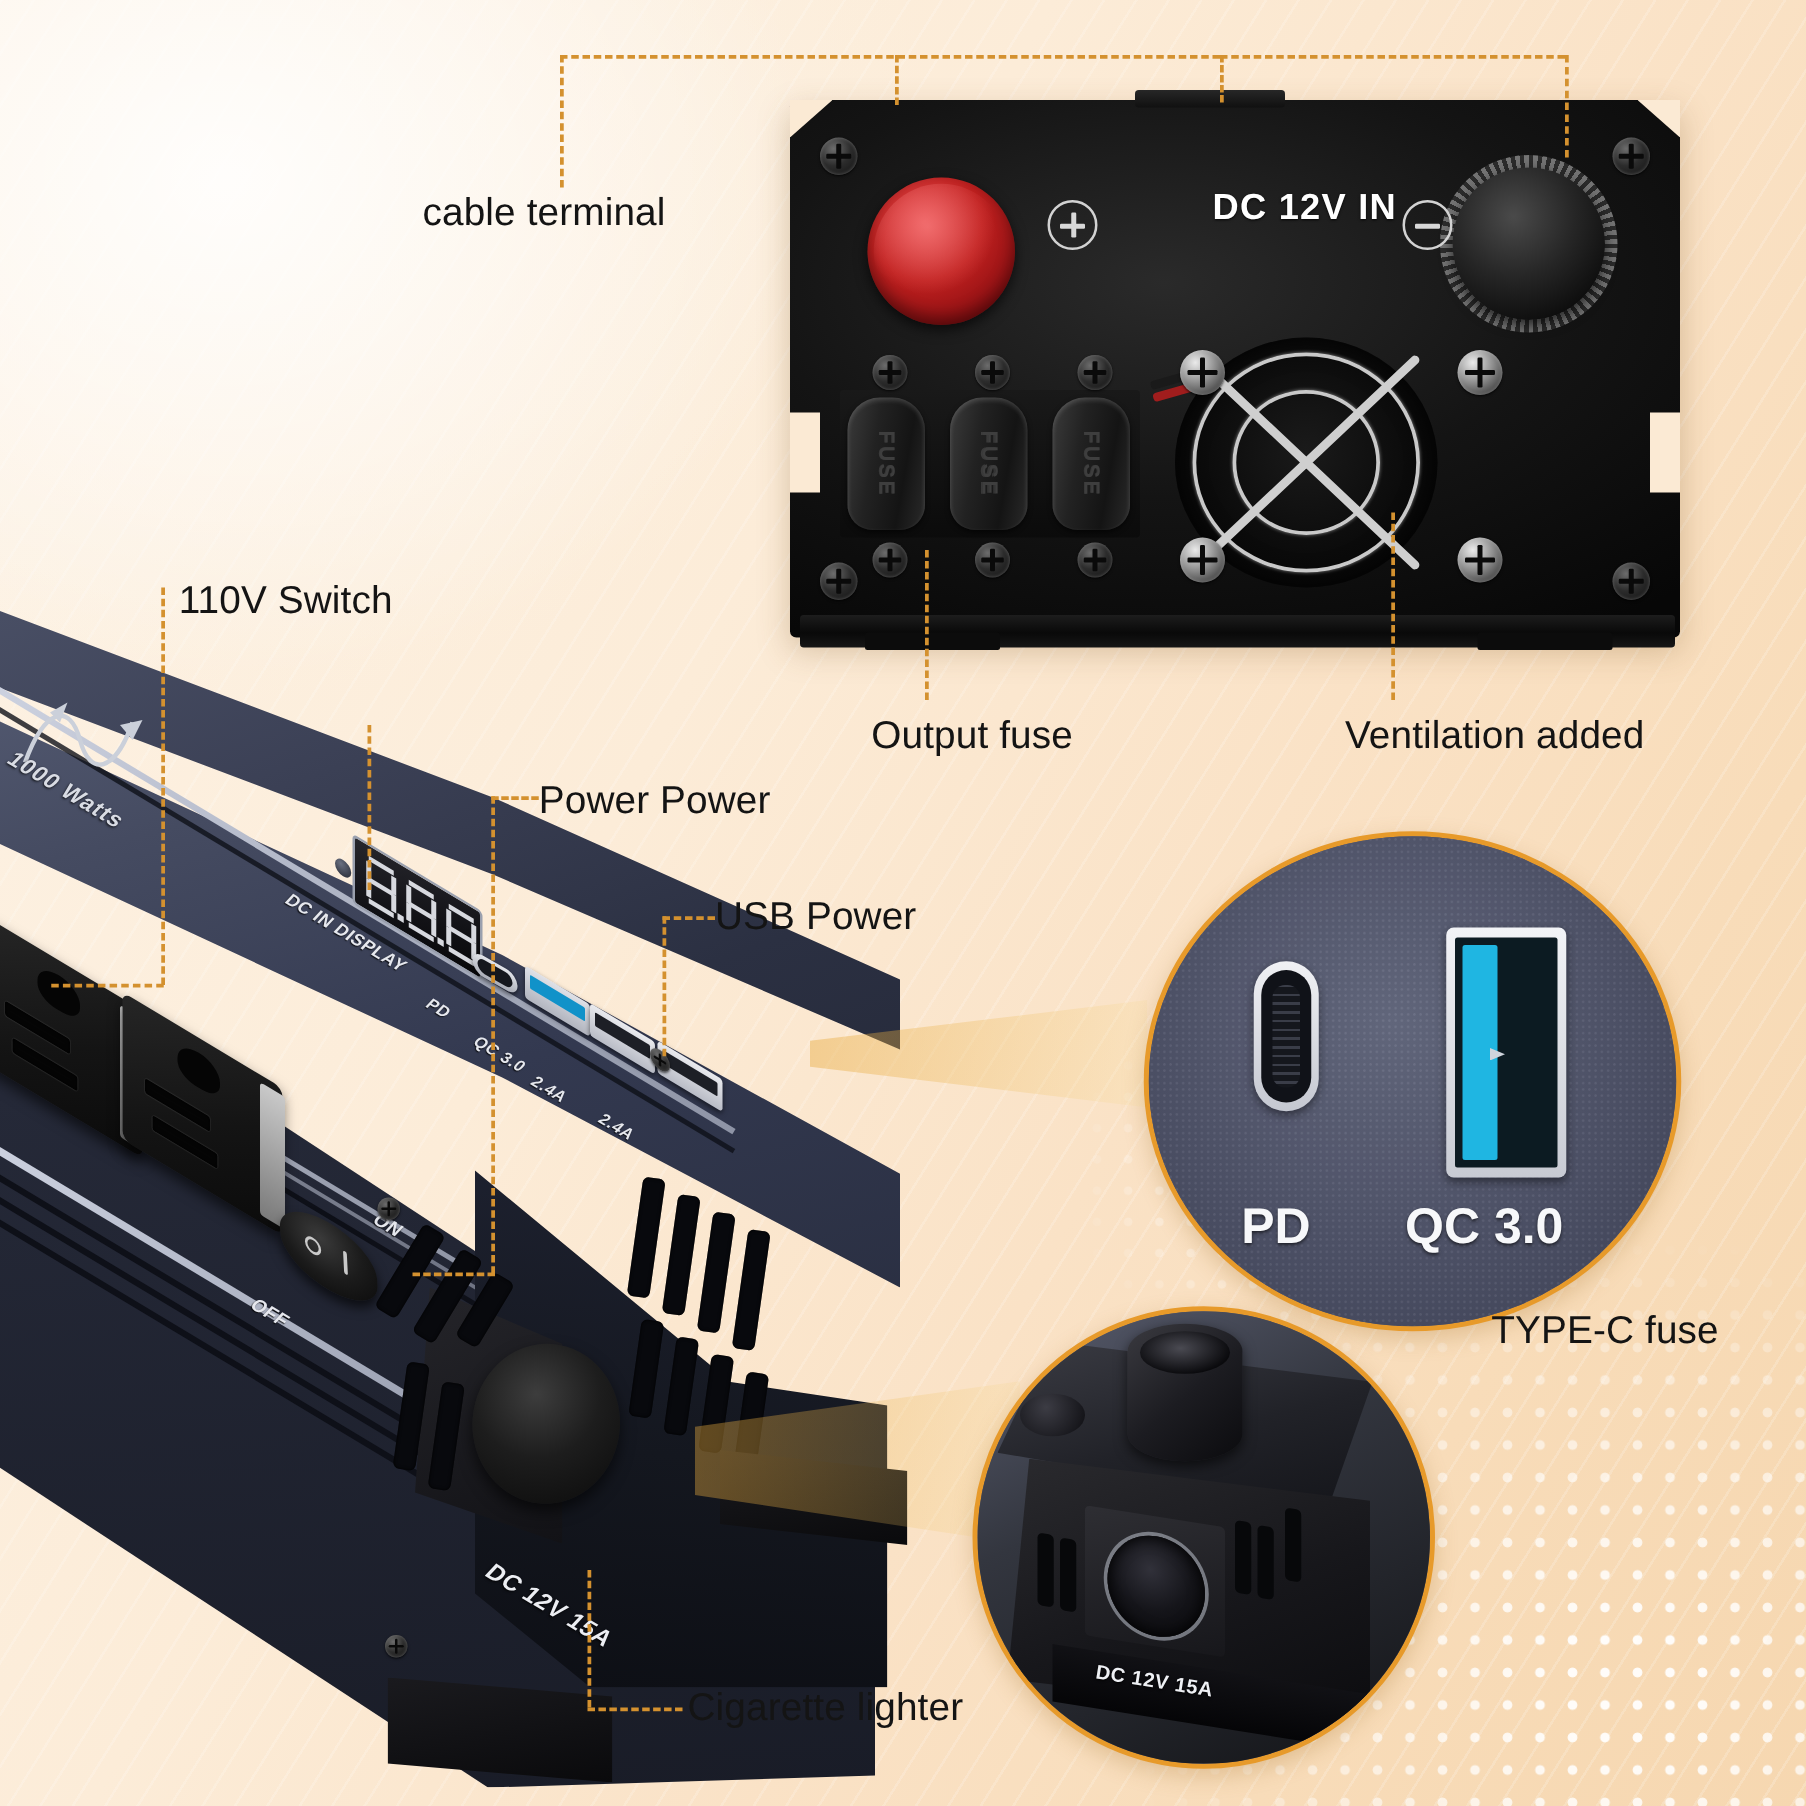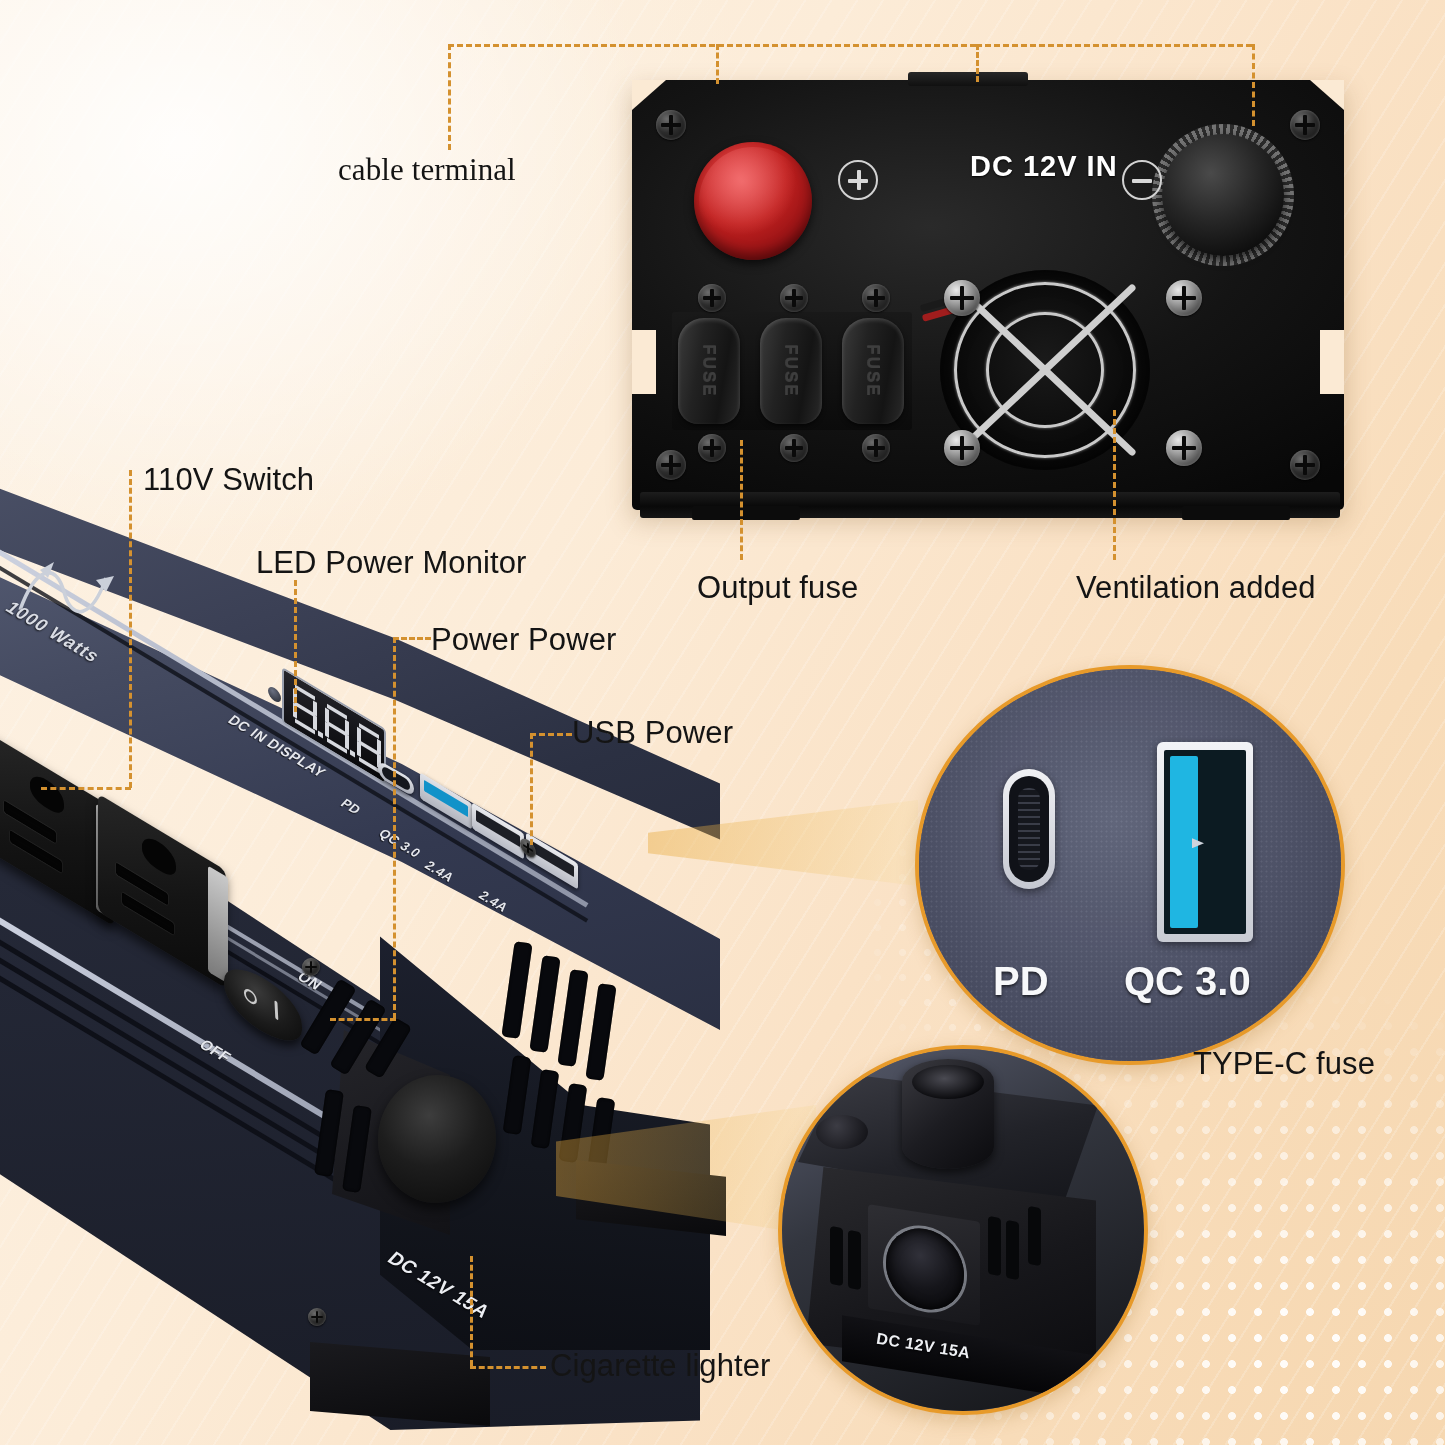--- a/index.html
+++ b/index.html
@@ -619,23 +619,22 @@
   <div class="dash-v" style="left:393px; top:637px; height:382px;"></div>
   <div class="dash-h" style="left:393px; top:637px; width:38px;"></div>
   <div class="dash-h" style="left:330px; top:1018px; width:66px;"></div>
 
   <div class="dash-v" style="left:530px; top:733px; height:112px;"></div>
   <div class="dash-h" style="left:530px; top:733px; width:42px;"></div>
 
   <div class="dash-v" style="left:470px; top:1256px; height:110px;"></div>
   <div class="dash-h" style="left:470px; top:1366px; width:76px;"></div>
 
-  <div class="lbl big2" style="left:338px;  top:152px;font-family:Liberation Serif, serif;">cable terminal</div>
+  <div class="lbl big2" style="left:338px;  top:152px;">cable terminal</div>
   <div class="lbl big2" style="left:1076px; top:570px;">Ventilation added</div>
   <div class="lbl big2" style="left:697px;  top:570px;">Output fuse</div>
   <div class="lbl big2" style="left:143px;  top:462px;">110V Switch</div>
-  <div class="lbl big2" style="left:256px;  top:545px;">LED Power Monitor</div>
   <div class="lbl big2" style="left:431px;  top:622px;">Power Power</div>
   <div class="lbl big2" style="left:572px;  top:715px;">USB Power</div>
   <div class="lbl big2" style="left:1193px; top:1046px;">TYPE-C fuse</div>
   <div class="lbl big2" style="left:550px;  top:1348px;">Cigarette lighter</div>
 
 </div>
 
 </body></html>

